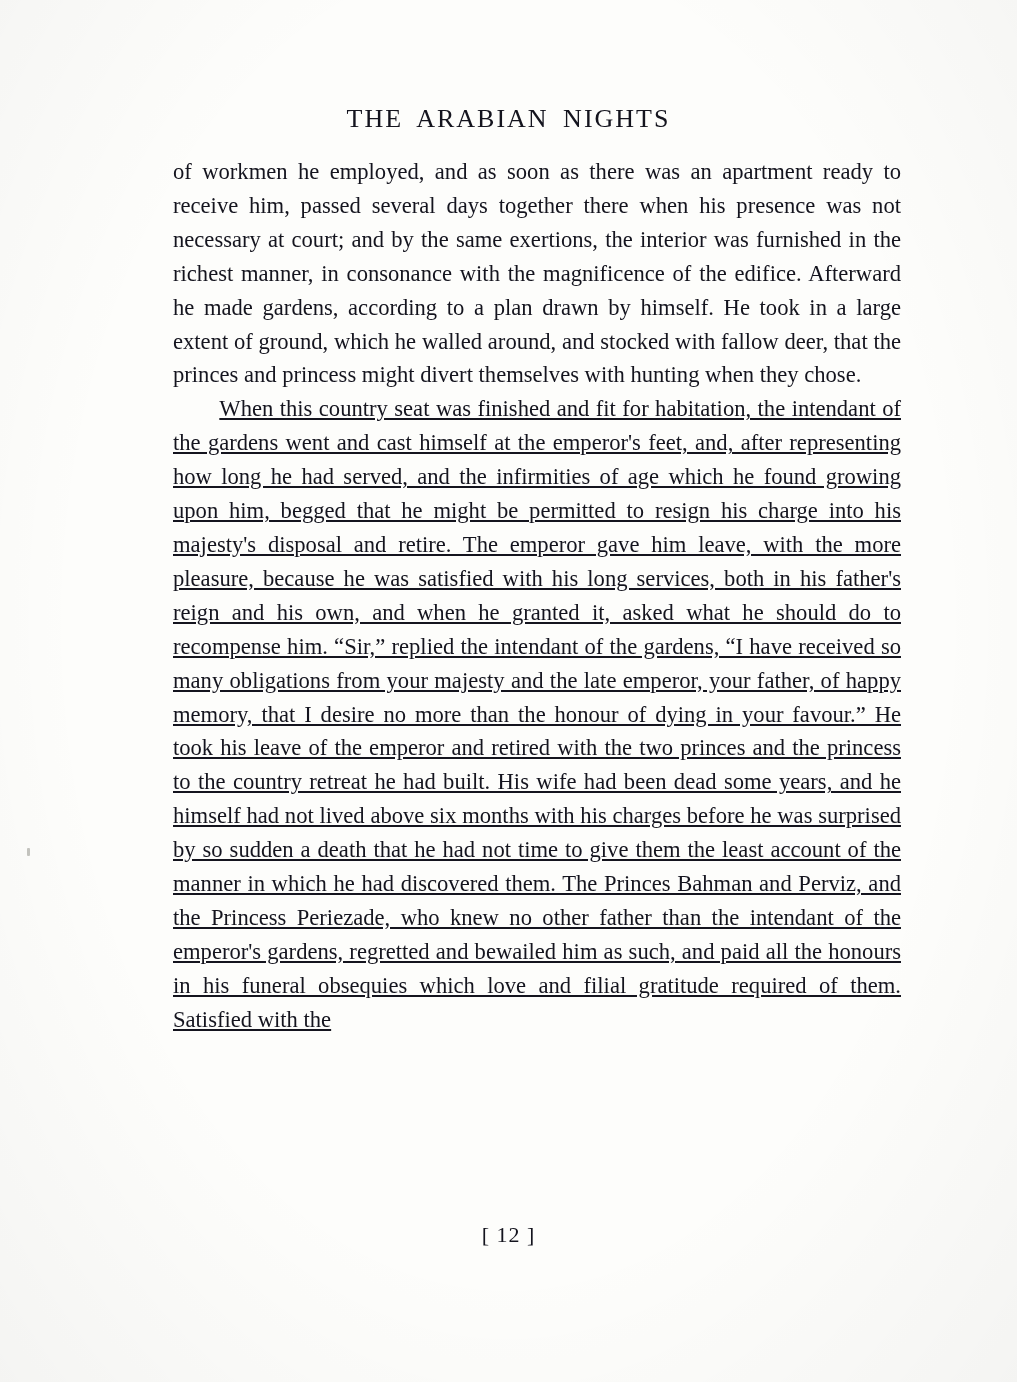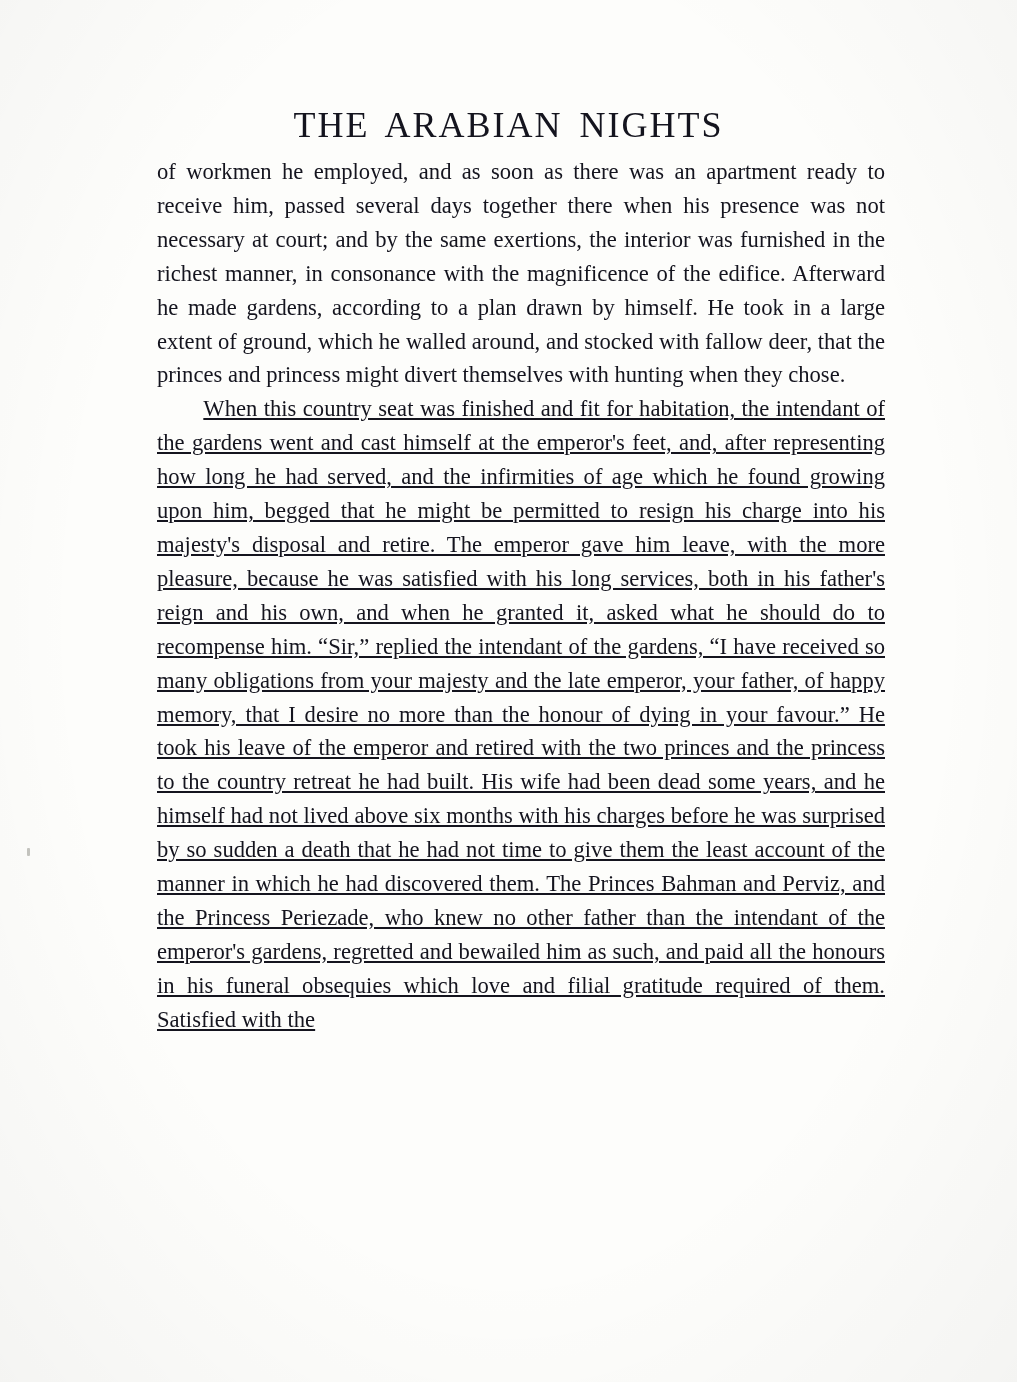--- a/index.html
+++ b/index.html
@@ -28,30 +28,30 @@
     background:
       radial-gradient(ellipse at 50% 45%, rgba(255,255,255,0) 60%, rgba(0,0,0,0.035) 100%);
     pointer-events: none;
   }
   .running-head {
     position: absolute;
     top: 104px;
     left: 0;
     width: 100%;
     text-align: center;
-    font-size: 36px;
+    font-size: 26px;
     letter-spacing: 2.0px;
     word-spacing: 6px;
     color: #14141e;
     font-family: "Liberation Serif", serif;
   }
   .textblock {
     position: absolute;
     top: 155px;
-    left: 157px;
+    left: 173px;
     width: 728px;
     font-size: 22.6px;
     line-height: 33.9px;
     text-align: justify;
     text-justify: inter-word;
     color: #14141e;
   }
   .textblock p {
     margin: 0;
   }
@@ -88,13 +88,14 @@
 
   <div class="running-head">THE ARABIAN NIGHTS</div>
 
   <div class="textblock">
     <p>of workmen he employed, and as soon as there was an apartment ready to receive him, passed several days together there when his presence was not necessary at court; and by the same exertions, the interior was furnished in the richest manner, in consonance with the magnificence of the edifice.   Afterward he made gardens, according to a plan drawn by himself.   He took in a large extent of ground, which he walled around, and stocked with fallow deer, that the princes and princess might divert themselves with hunting when they chose.</p>
     <p class="indent">When this country seat was finished and fit for habitation, the intendant of the gardens went and cast himself at the emperor's feet, and, after representing how long he had served, and the infirmities of age which he found growing upon him, begged that he might be permitted to resign his charge into his majesty's disposal and retire.   The emperor gave him leave, with the more pleasure, because he was satisfied with his long services, both in his father's reign and his own, and when he granted it, asked what he should do to recompense him.   “Sir,” replied the intendant of the gardens, “I have received so many obligations from your majesty and the late emperor, your father, of happy memory, that I desire no more than the honour of dying in your favour.”   He took his leave of the emperor and retired with the two princes and the princess to the country retreat he had built.   His wife had been dead some years, and he himself had not lived above six months with his charges before he was surprised by so sudden a death that he had not time to give them the least account of the manner in which he had discovered them.   The Princes Bahman and Perviz, and the Princess Periezade, who knew no other father than the intendant of the emperor's gardens, regretted and bewailed him as such, and paid all the honours in his funeral obsequies which love and filial gratitude required of them.  Satisfied with the</p>
   </div>
 
   <div class="margin-speck"></div>
 
+  <div class="folio">[ 12 ]</div>
 </div>
 
 </body></html>

